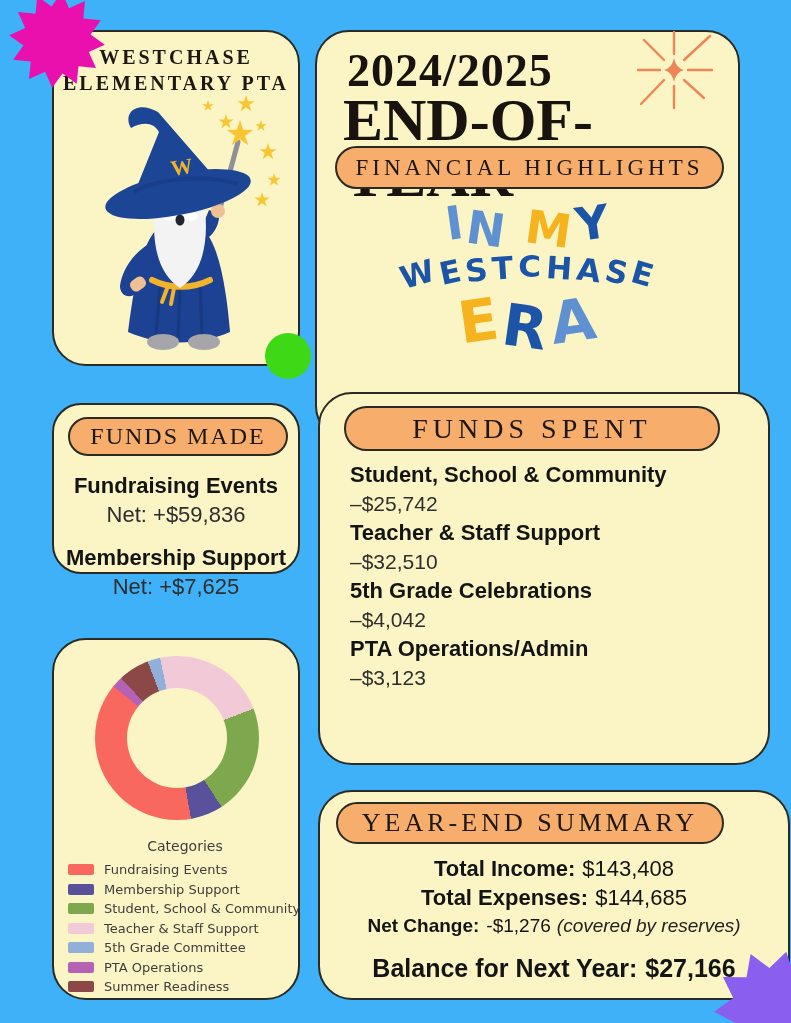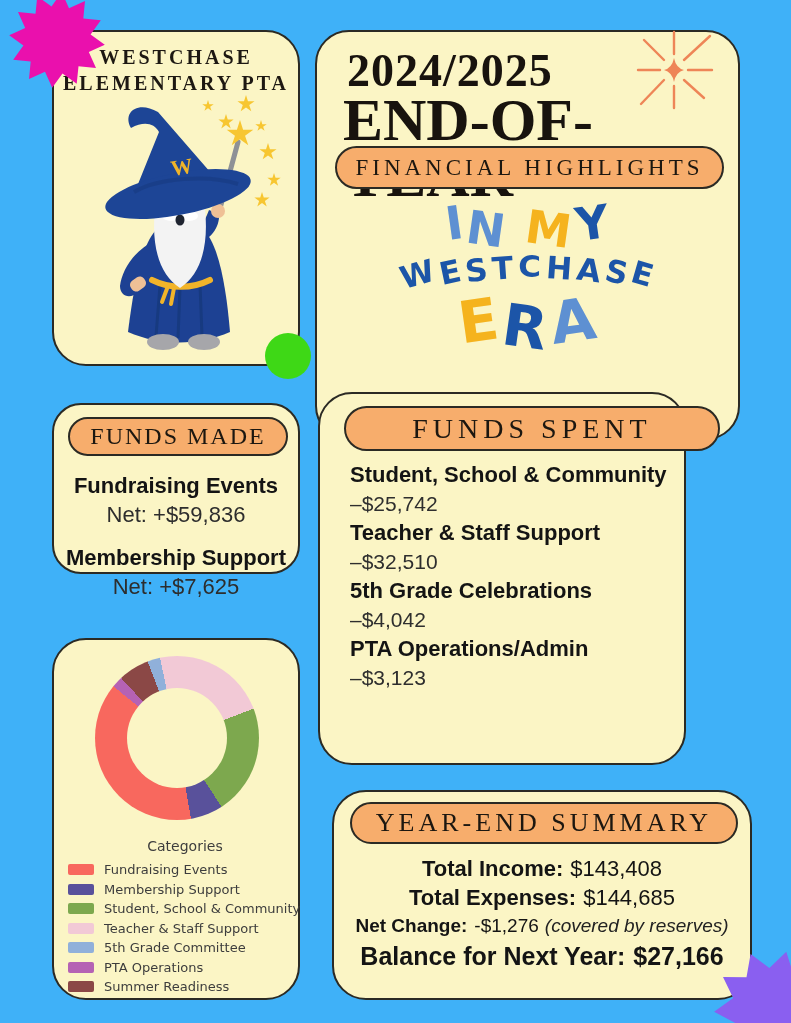--- a/index.html
+++ b/index.html
@@ -38,45 +38,45 @@
   .era-line-0{font-size:46px;line-height:52px;}
   .era-line-1{font-size:31px;line-height:36px;letter-spacing:1px;}
   .era-line-2{font-size:58px;line-height:64px;margin-top:4px;}
   
   #card-made{left:52px;top:403px;width:248px;height:171px;border-radius:29px;}
   #pill-made{left:14px;top:12px;width:220px;height:39px;font-size:24px;letter-spacing:2px;}
   .made-items{position:absolute;top:66px;left:0;width:100%;text-align:center;}
   .made-label{font-weight:700;font-size:22px;line-height:30px;color:#141414;}
   .made-value{font-size:22px;line-height:28px;color:#2d2d2d;margin-bottom:14px;}
   
-  #card-spent{left:318px;top:392px;width:368px;height:373px;padding-left:45px;}
+  #card-spent{left:318px;top:392px;width:452px;height:373px;padding-left:45px;}
   #pill-spent{left:24px;top:12px;width:376px;height:45px;font-size:28px;letter-spacing:5px;}
   .spent-list{position:absolute;left:30px;top:66px;right:16px;}
   .expense-label{font-weight:700;font-size:22px;line-height:29px;color:#141414;}
   .expense-amount{font-size:21px;line-height:29px;color:#2e2e2e;}
   
   #card-donut{left:52px;top:638px;width:248px;height:362px;}
   #donut{position:absolute;left:41px;top:16px;width:164px;height:164px;border-radius:50%;}
   #donut-hole{position:absolute;left:32px;top:32px;width:100px;height:100px;border-radius:50%;
     background:var(--card,#fbf5c5);}
   .legend-title{position:absolute;top:198px;left:9px;width:100%;text-align:center;
     font-family:"DejaVu Sans",sans-serif;font-size:14px;color:#3d3d3d;}
   .legend{position:absolute;top:220px;left:14px;right:4px;}
   .legend-row{display:flex;align-items:center;height:19.5px;}
   .swatch{width:26px;height:11px;border-radius:2px;margin-right:10px;flex:0 0 auto;}
   .legend-label{font-family:"DejaVu Sans",sans-serif;font-size:13px;color:#3d3d3d;white-space:nowrap;}
   
-  #card-summary{left:332px;top:790px;width:420px;height:210px;}
+  #card-summary{left:318px;top:790px;width:472px;height:210px;}
   #pill-summary{left:16px;top:10px;width:388px;height:42px;font-size:26px;letter-spacing:4px;}
   .sum-rows{position:absolute;top:62px;left:0;width:100%;text-align:center;color:#141414;}
   .sum-row{font-size:22px;line-height:29px;}
   .sum-row .b{font-weight:700;margin-right:7px;}
   .sum-row-small{font-size:19px;line-height:28px;}
   .sum-row-small .i{font-style:italic;margin-left:6px;color:#222;}
-  .sum-balance{font-size:25px;line-height:32px;font-weight:700;margin-top:0;}
+  .sum-balance{font-size:25px;line-height:32px;font-weight:700;margin-top:12px;}
   .sum-balance .b{margin-right:8px;}
   
   .shape{position:absolute;}
   #green-dot{left:265px;top:333px;width:46px;height:46px;border-radius:50%;}
   [data-interactable="false"]{cursor:default;}
 </style>
 </head>
 <body>
 
 <div id="page" data-interactable="false">

